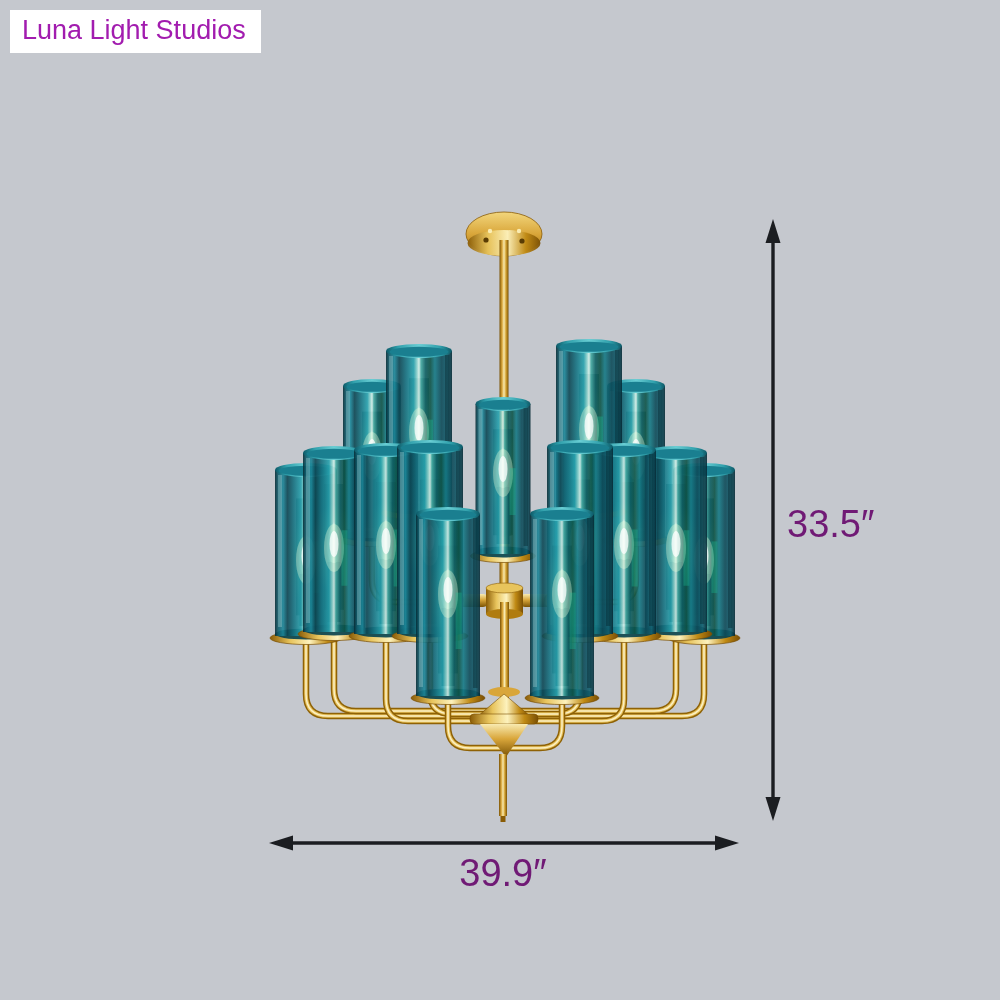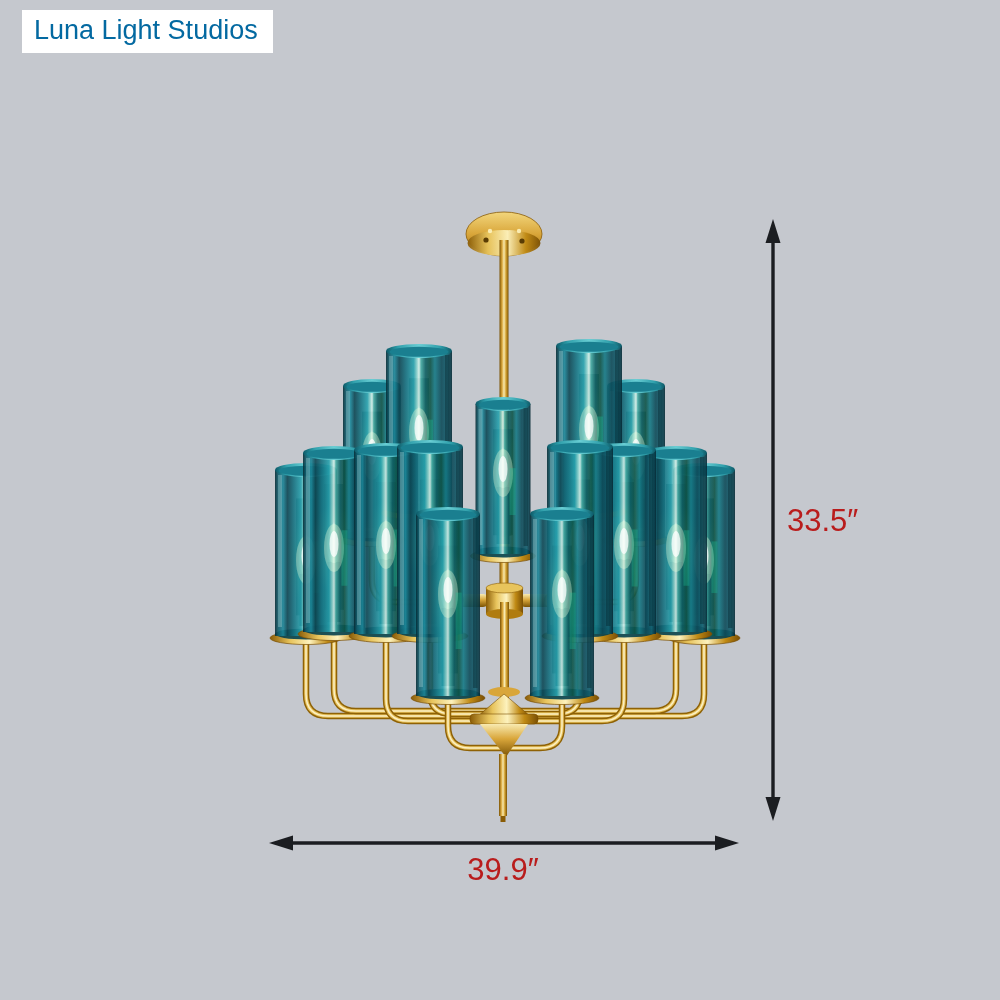--- a/index.html
+++ b/index.html
@@ -4,25 +4,24 @@
 <style>
   html,body{margin:0;padding:0;background:#888;}
   .stage{
     position:relative;width:1000px;height:1000px;overflow:hidden;
     background:#c5c8ce;
     font-family:"Liberation Sans", sans-serif;
   }
   .stage svg{position:absolute;left:0;top:0;}
   .watermark{
     position:absolute;left:10px;top:10px;background:#ffffff;
-    padding:5px 15px 8px 12px;color:#0369a1;font-size:27px;line-height:30px;
+    padding:5px 15px 8px 12px;color:#a21caf;font-size:27px;line-height:30px;
     white-space:nowrap;
-    margin-left:12px;
   }
-  .dim-label{position:absolute;color:#b91c1c;font-size:31px;}
+  .dim-label{position:absolute;color:#701a75;font-size:38px;}
   .height-label{left:787px;top:503px;}
   .width-label{left:403px;top:852px;width:200px;text-align:center;}
 </style>
 </head>
 <body>
 
 <div class="stage" style="background: rgb(197, 200, 206);">
 
   <svg width="1000" height="1000" viewBox="0 0 1000 1000">
     <defs>

